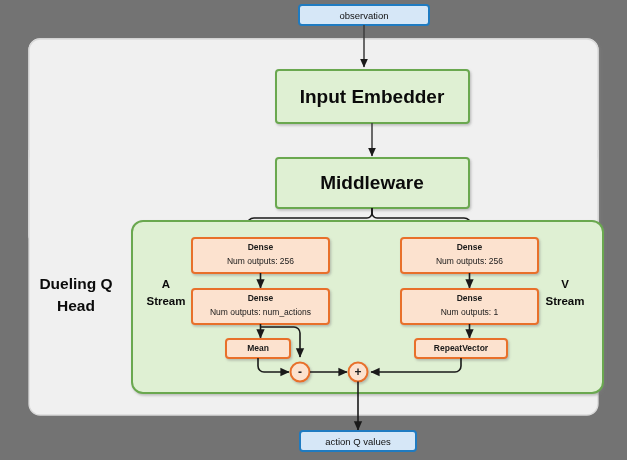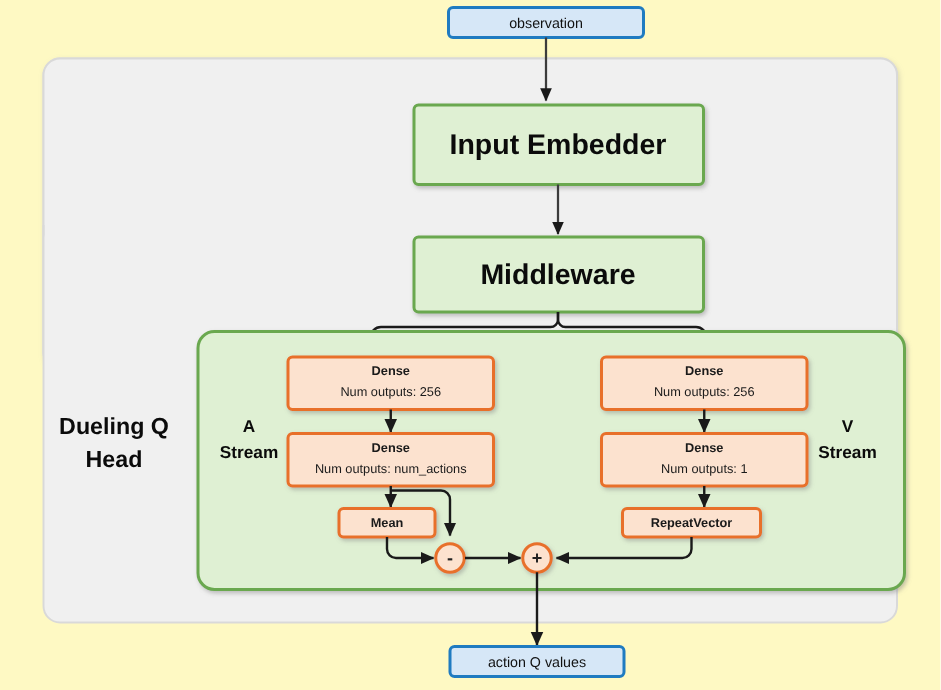--- a/index.html
+++ b/index.html
@@ -4,21 +4,21 @@
 <style>
   html, body {
     margin: 0;
     padding: 0;
     background: #ffffff;
   }
   #stage {
     position: relative;
     width: 627px;
     height: 460px;
-    background: #fef9c3;
+    background: #737373;
     font-family: "Liberation Sans", sans-serif;
     overflow: hidden;
   }
   #stage svg {
     position: absolute;
     left: 0;
     top: 0;
   }
   .node-label {
     font-family: "Liberation Sans", sans-serif;

